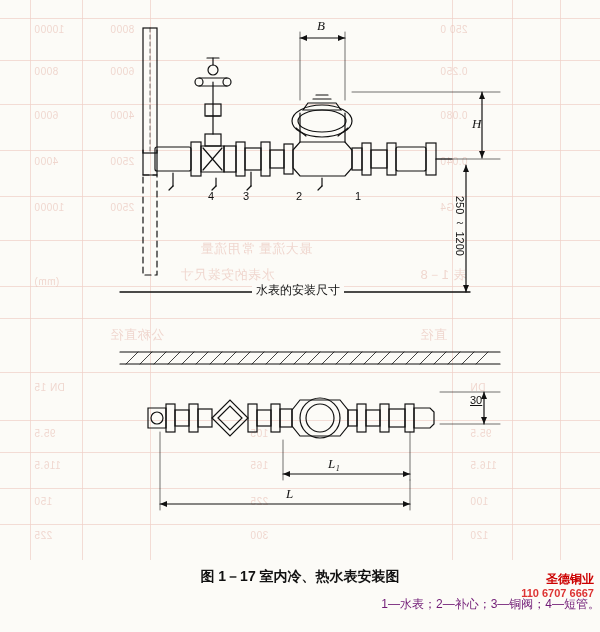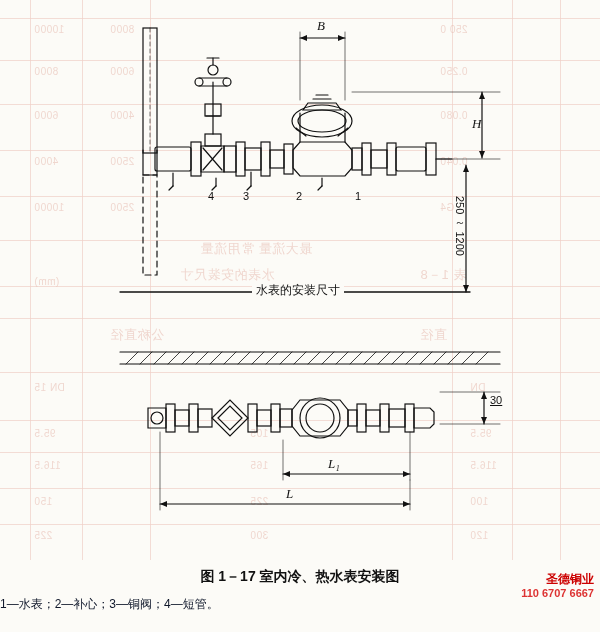--- a/index.html
+++ b/index.html
@@ -34,23 +34,23 @@
     position:absolute;
     width:100%;
     text-align:center;
     font-size:14px;
     font-weight:bold;
     color:#111;
   }
   .subcaption{
     position:absolute;
     width:100%;
-    text-align:left;
+    text-align:right;
     font-size:12px;
-    color:#0f172a;
+    color:#701a75;
   }
   .lbl{
     position:absolute;
     font-size:11px;
     color:#111;
     white-space:nowrap;
   }
   .lbl.italic{font-style:italic;font-family:"Liberation Serif", serif;font-size:13px;}
   .lbl.cn{font-size:12px;}
   .vert{
@@ -285,21 +285,21 @@
       <path d="M160 504 l7 -3 v6 z" fill="#111" stroke="none"></path>
       <path d="M410 504 l-7 -3 v6 z" fill="#111" stroke="none"></path>
       <line x1="160" y1="432" x2="160" y2="510" stroke-width="0.6"></line>
       <line x1="410" y1="480" x2="410" y2="510" stroke-width="0.6"></line>
     </g>
   </svg>
 
   <div class="lbl italic" style="left:317px;top:18px;">B</div>
   <div class="lbl italic" style="left:472px;top:116px;">H</div>
   <div class="vert" style="left:452px;top:196px;">250 ～ 1200</div>
-  <div class="lbl" style="left:490px;top:394px;text-decoration:underline;">30</div>
+  <div class="lbl" style="left:470px;top:394px;text-decoration:underline;">30</div>
   <div class="lbl italic" style="left:328px;top:456px;">L₁</div>
   <div class="lbl italic" style="left:286px;top:486px;">L</div>
 
   <div class="lbl" style="left:208px;top:190px;">4</div>
   <div class="lbl" style="left:243px;top:190px;">3</div>
   <div class="lbl" style="left:296px;top:190px;">2</div>
   <div class="lbl" style="left:355px;top:190px;">1</div>
 
   <div class="lbl cn" style="left:252px;top:282px;background:#fcfbf7;padding:0 4px;">水表的安装尺寸</div>
 

